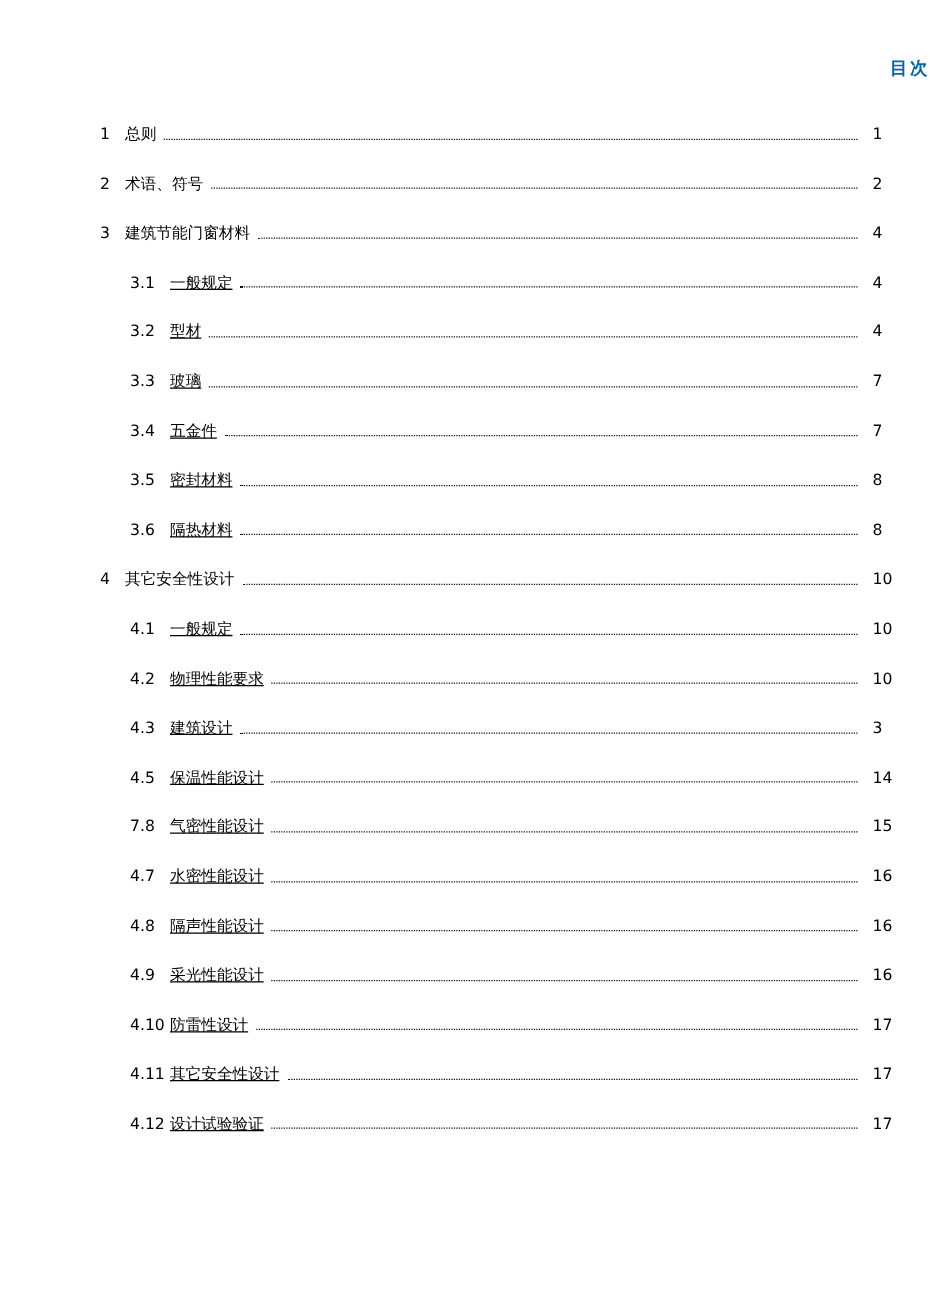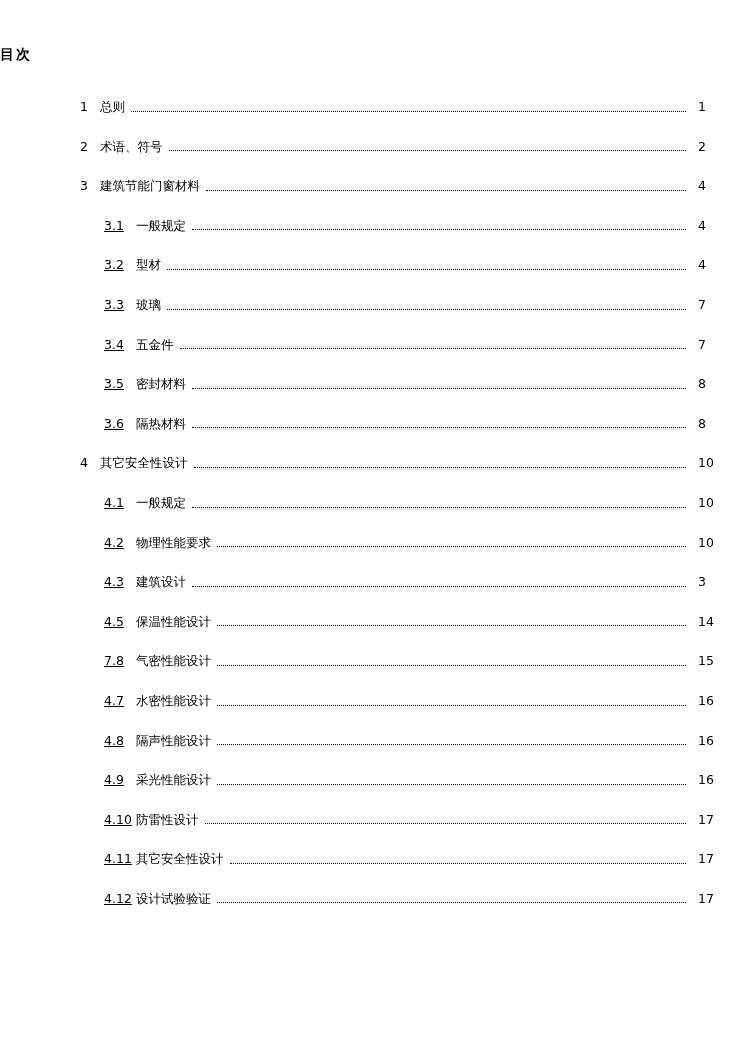--- a/index.html
+++ b/index.html
@@ -13,24 +13,24 @@
   .page {
     width: 744px;
     height: 1052px;
     background: #ffffff;
     position: relative;
     box-sizing: border-box;
     margin: 0 auto;
     overflow: hidden;
   }
   .page-title {
-    text-align: left;
+    text-align: right;
     font-weight: bold;
     font-size: 14px;
-    color: #000000;
+    color: #0369a1;
     letter-spacing: 2px;
     margin-top: 46px;
     margin-bottom: 0;
   }
   .toc {
     margin: 0;
     padding: 0;
     list-style: none;
     position: absolute;
     left: 0;
@@ -71,22 +71,22 @@
     width: 46px;
     text-align: left;
     padding-left: 6px;
     line-height: 1;
     padding-bottom: 2px;
   }
   
   .level-1 .num { width: 88px; }
   .level-1 .label { padding-left: 12px; }
   
-  .level-2 .num { width: 130px; text-align: left; padding-left: 104px; box-sizing: border-box; text-decoration: underline; }
-  .level-2 .label { padding-left: 6px; }
+  .level-2 .num { width: 130px; text-align: left; padding-left: 104px; box-sizing: border-box; }
+  .level-2 .label { padding-left: 6px; text-decoration: underline; }
 </style>
 </head>
 <body>
 
 <div class="page">
   <div class="page-title">目次</div>
   <ul class="toc" id="toc-list">
       <li class="toc-entry level-1">
         <span class="num">1</span>
         <span class="label">总则</span>

